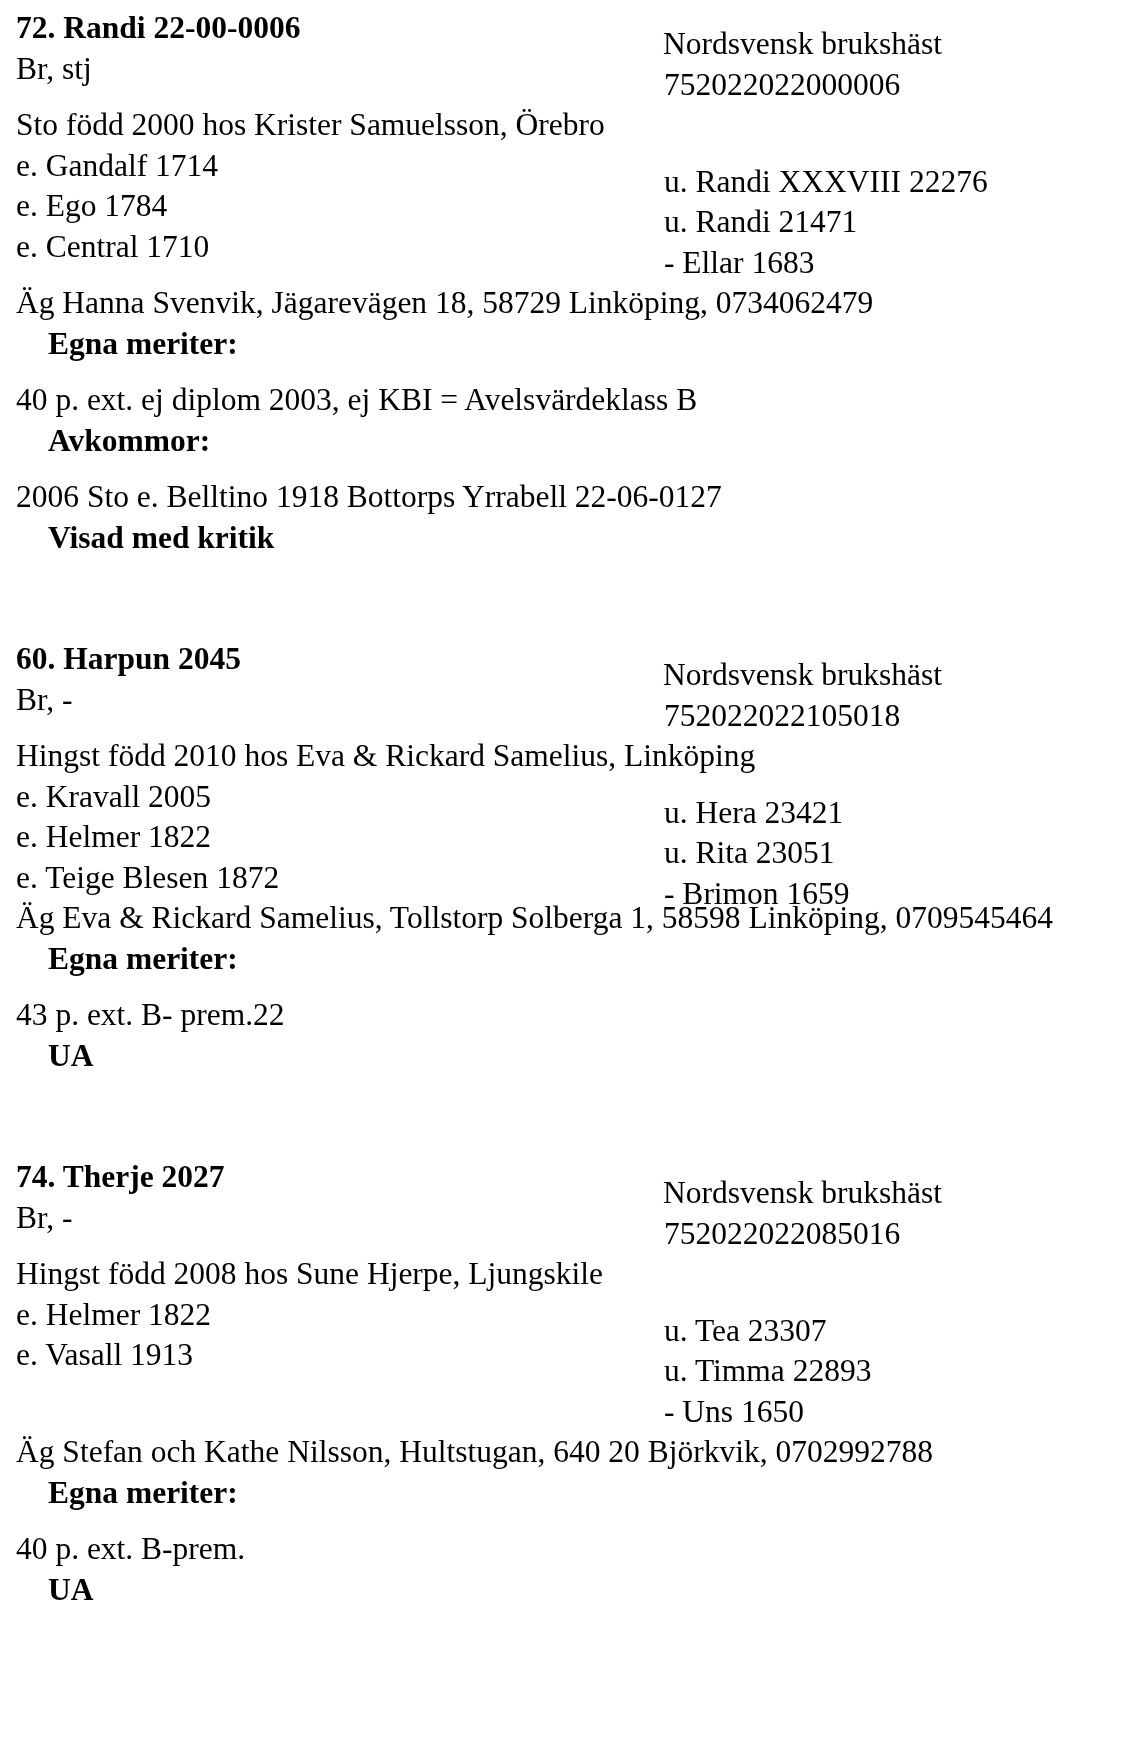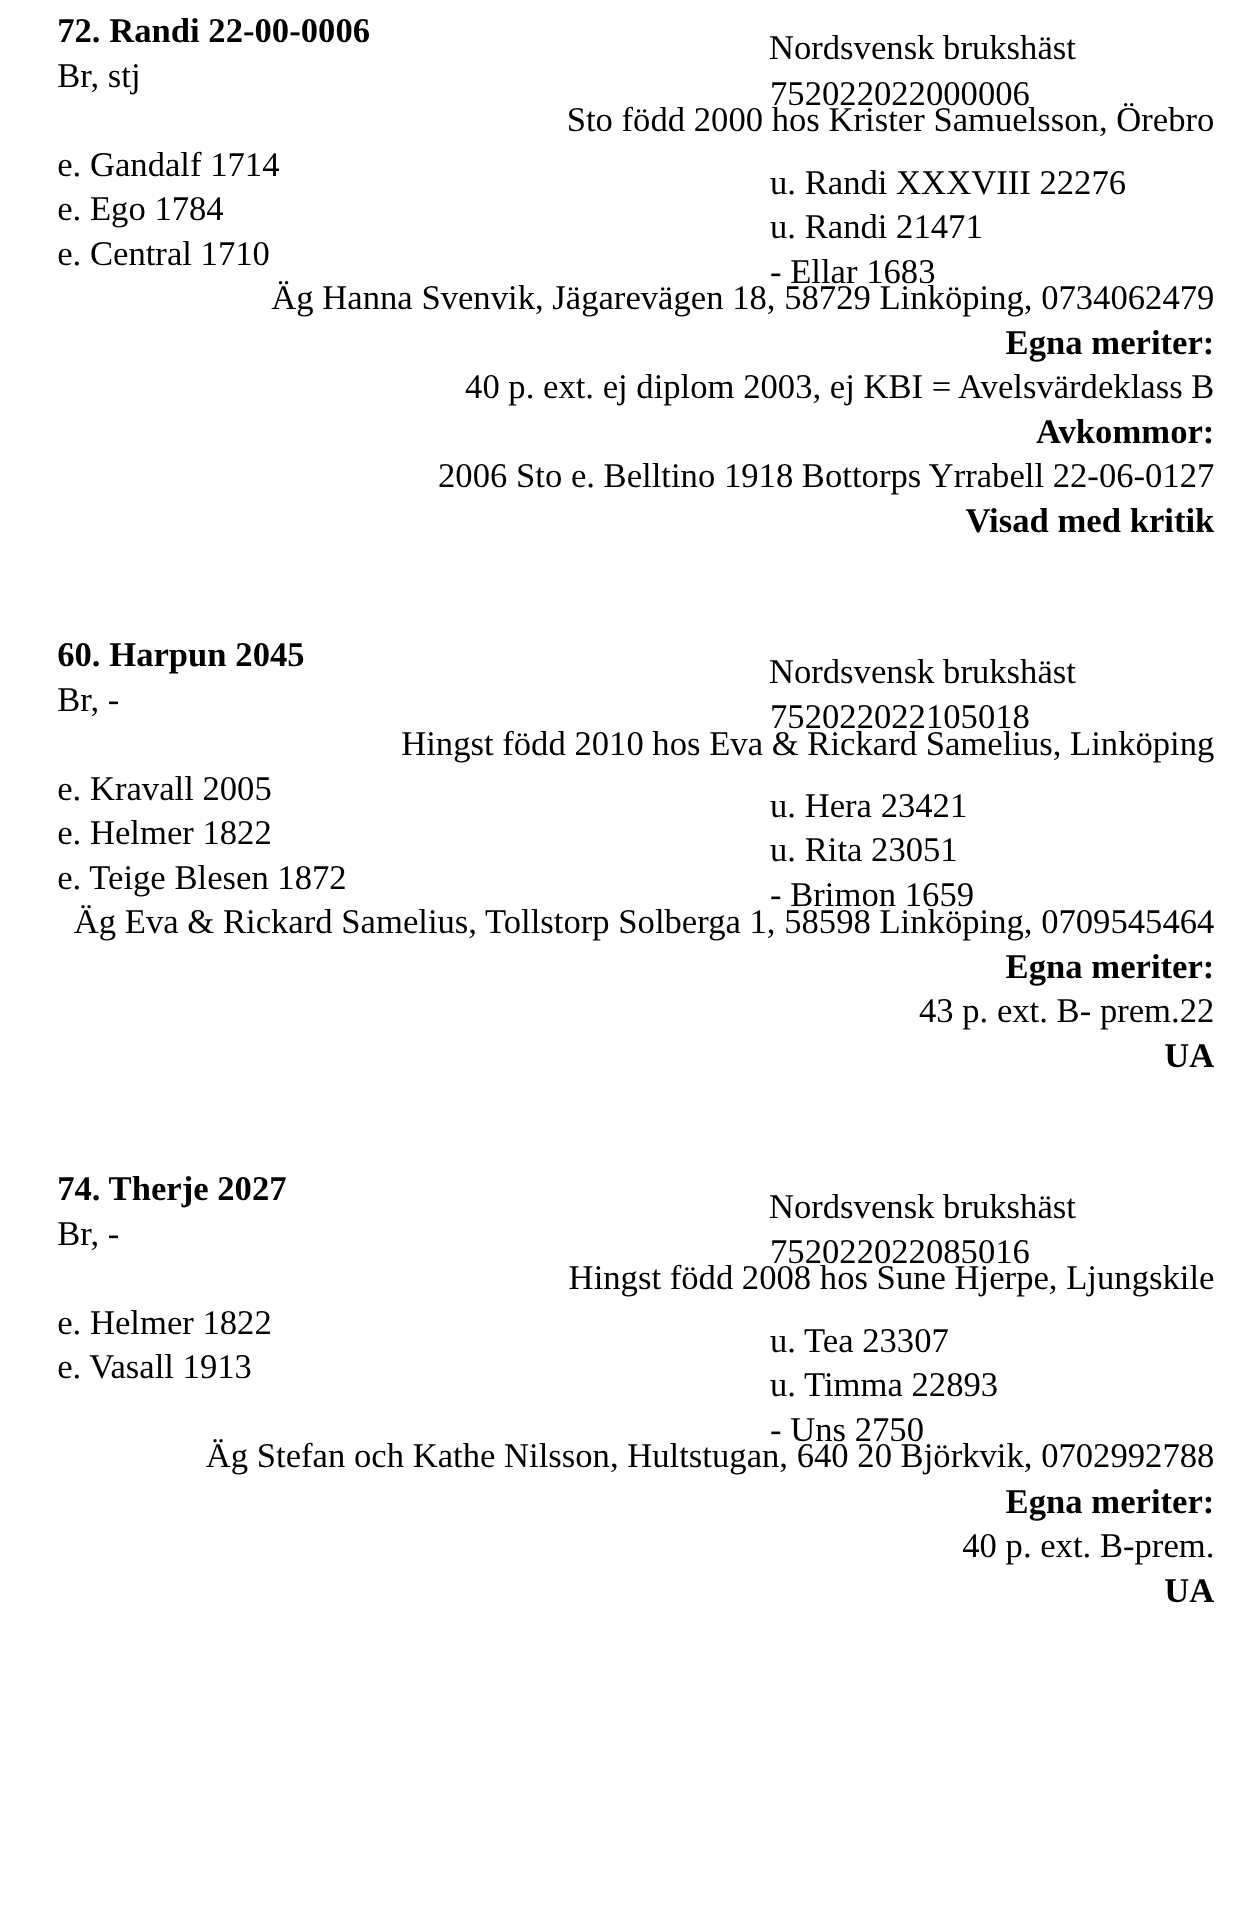--- a/index.html
+++ b/index.html
@@ -12,35 +12,35 @@
     height: 1743px;
     font-family: "Liberation Serif", "DejaVu Serif", serif;
     color: #000000;
     -webkit-font-smoothing: antialiased;
   }
   .page {
     position: relative;
     width: 1140px;
     height: 1743px;
     box-sizing: border-box;
-    padding: 8px 36px 0 52px;
+    padding: 8px 36px 0 16px;
     background: #ffffff;
     overflow: hidden;
-    text-align: right;
   }
   .doc-body {
     font-size: 31.5px;
     line-height: 40.5px;
   }
   .entry { margin: 0; padding: 0; }
   .line {
     display: block;
     white-space: pre;
     position: relative;
     height: 40.5px;
+    margin-top: 16px;
   }
   .row {
     display: block;
     position: relative;
     height: 40.5px;
     white-space: pre;
   }
   .row .col-l {
     position: absolute;
     left: 0;
@@ -154,21 +154,21 @@
       <div class="line">Hingst född 2008 hos Sune Hjerpe, Ljungskile</div>
       <div class="row">
         <span class="col-l">e. Helmer 1822</span>
         <span class="col-r ind">u. Tea 23307</span>
       </div>
       <div class="row">
         <span class="col-l">e. Vasall 1913</span>
         <span class="col-r ind">u. Timma 22893</span>
       </div>
       <div class="row">
-        <span class="col-r ind">- Uns 2750</span>
+        <span class="col-r ind">- Uns 1650</span>
       </div>
       <div class="line">Äg Stefan och Kathe Nilsson, Hultstugan, 640 20 Björkvik, 0702992788</div>
       <div class="heading">Egna meriter:</div>
       <div class="line">40 p. ext. B-prem.</div>
       <div class="heading">UA</div>
     </div>
 
   </div>
 </div>
 

